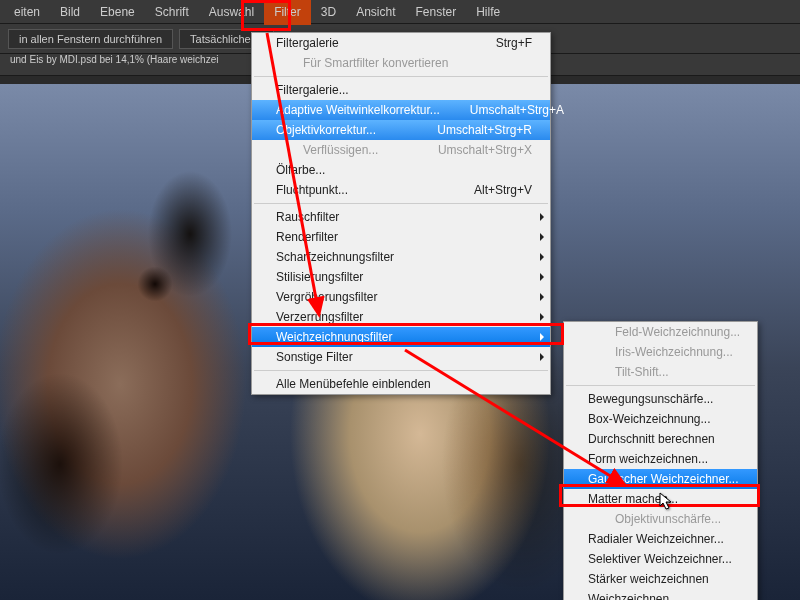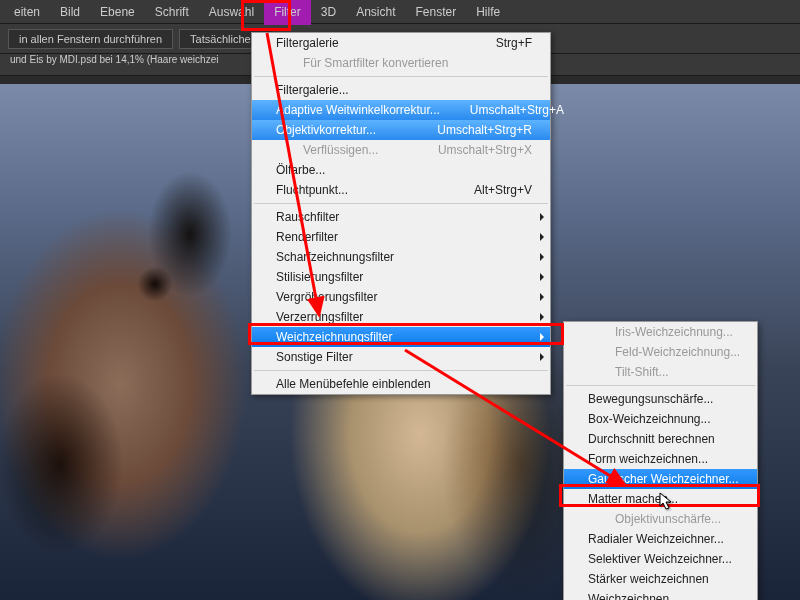--- a/index.html
+++ b/index.html
@@ -1,20 +1,20 @@
 <!DOCTYPE html>
 <html><head>
 <meta charset="utf-8">
 <style>
   * { margin: 0; padding: 0; box-sizing: border-box; font-family: "Segoe UI", Tahoma, sans-serif; }
   body { width: 800px; height: 600px; overflow: hidden; background: #2a2a2a; position: relative; }
   
   .menubar { background: #393939; height: 24px; display: flex; align-items: center; padding: 0 4px; color: #ccc; font-size: 12px; border-bottom: 1px solid #1a1a1a; }
   .menubar-item { padding: 6px 10px; cursor: pointer; }
-  .menubar-item.active { background: #a21caf; }
+  .menubar-item.active { background: #c2410c; }
   
   .toolbar { background: #393939; height: 30px; display: flex; align-items: center; padding: 8px 8px; color: #ccc; font-size: 11px; border-bottom: 1px solid #1a1a1a; }
   .toolbar-btn { background: #2e2e2e; border: 1px solid #555; padding: 3px 10px; margin-right: 6px; color: #ccc; font-size: 11px; }
   
   .doc-tab { background: #393939; height: 22px; display: flex; align-items: flex-start; padding: 0 10px; color: #ccc; font-size: 10px; border-bottom: 1px solid #1a1a1a; }
   
   .canvas {
     position: absolute; top: 84px; left: 0; right: 0; bottom: 0;
     background:
       radial-gradient(ellipse 180px 250px at 120px 300px, #8b6d5a 0%, #6b4a3a 40%, transparent 70%),
@@ -143,24 +143,24 @@
       <span class="arrow"></span>
     </div>
     <div class="menu-sep"></div>
     <div class="menu-row">
       <span>Alle Menübefehle einblenden</span>
     </div>
   </div>
 
 <div class="menu submenu" id="blur-submenu" style="left:563px; top:321px; width:195px;">
     <div class="menu-row disabled">
+      <span>Feld-Weichzeichnung...</span>
+    </div>
+    <div class="menu-row disabled">
       <span>Iris-Weichzeichnung...</span>
-    </div>
-    <div class="menu-row disabled">
-      <span>Feld-Weichzeichnung...</span>
     </div>
     <div class="menu-row disabled">
       <span>Tilt-Shift...</span>
     </div>
     <div class="menu-sep"></div>
     <div class="menu-row">
       <span>Bewegungsunschärfe...</span>
     </div>
     <div class="menu-row">
       <span>Box-Weichzeichnung...</span>

